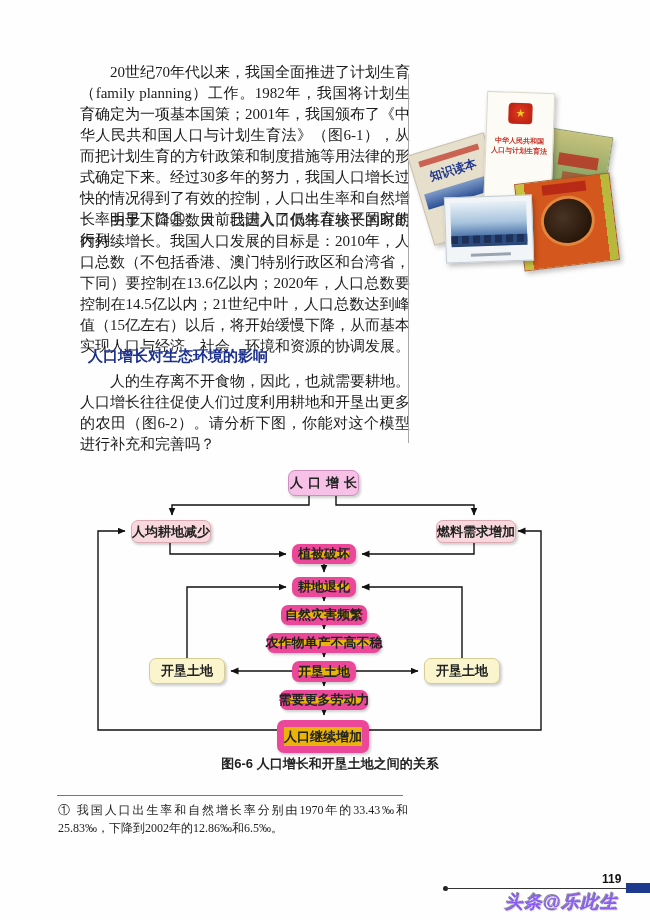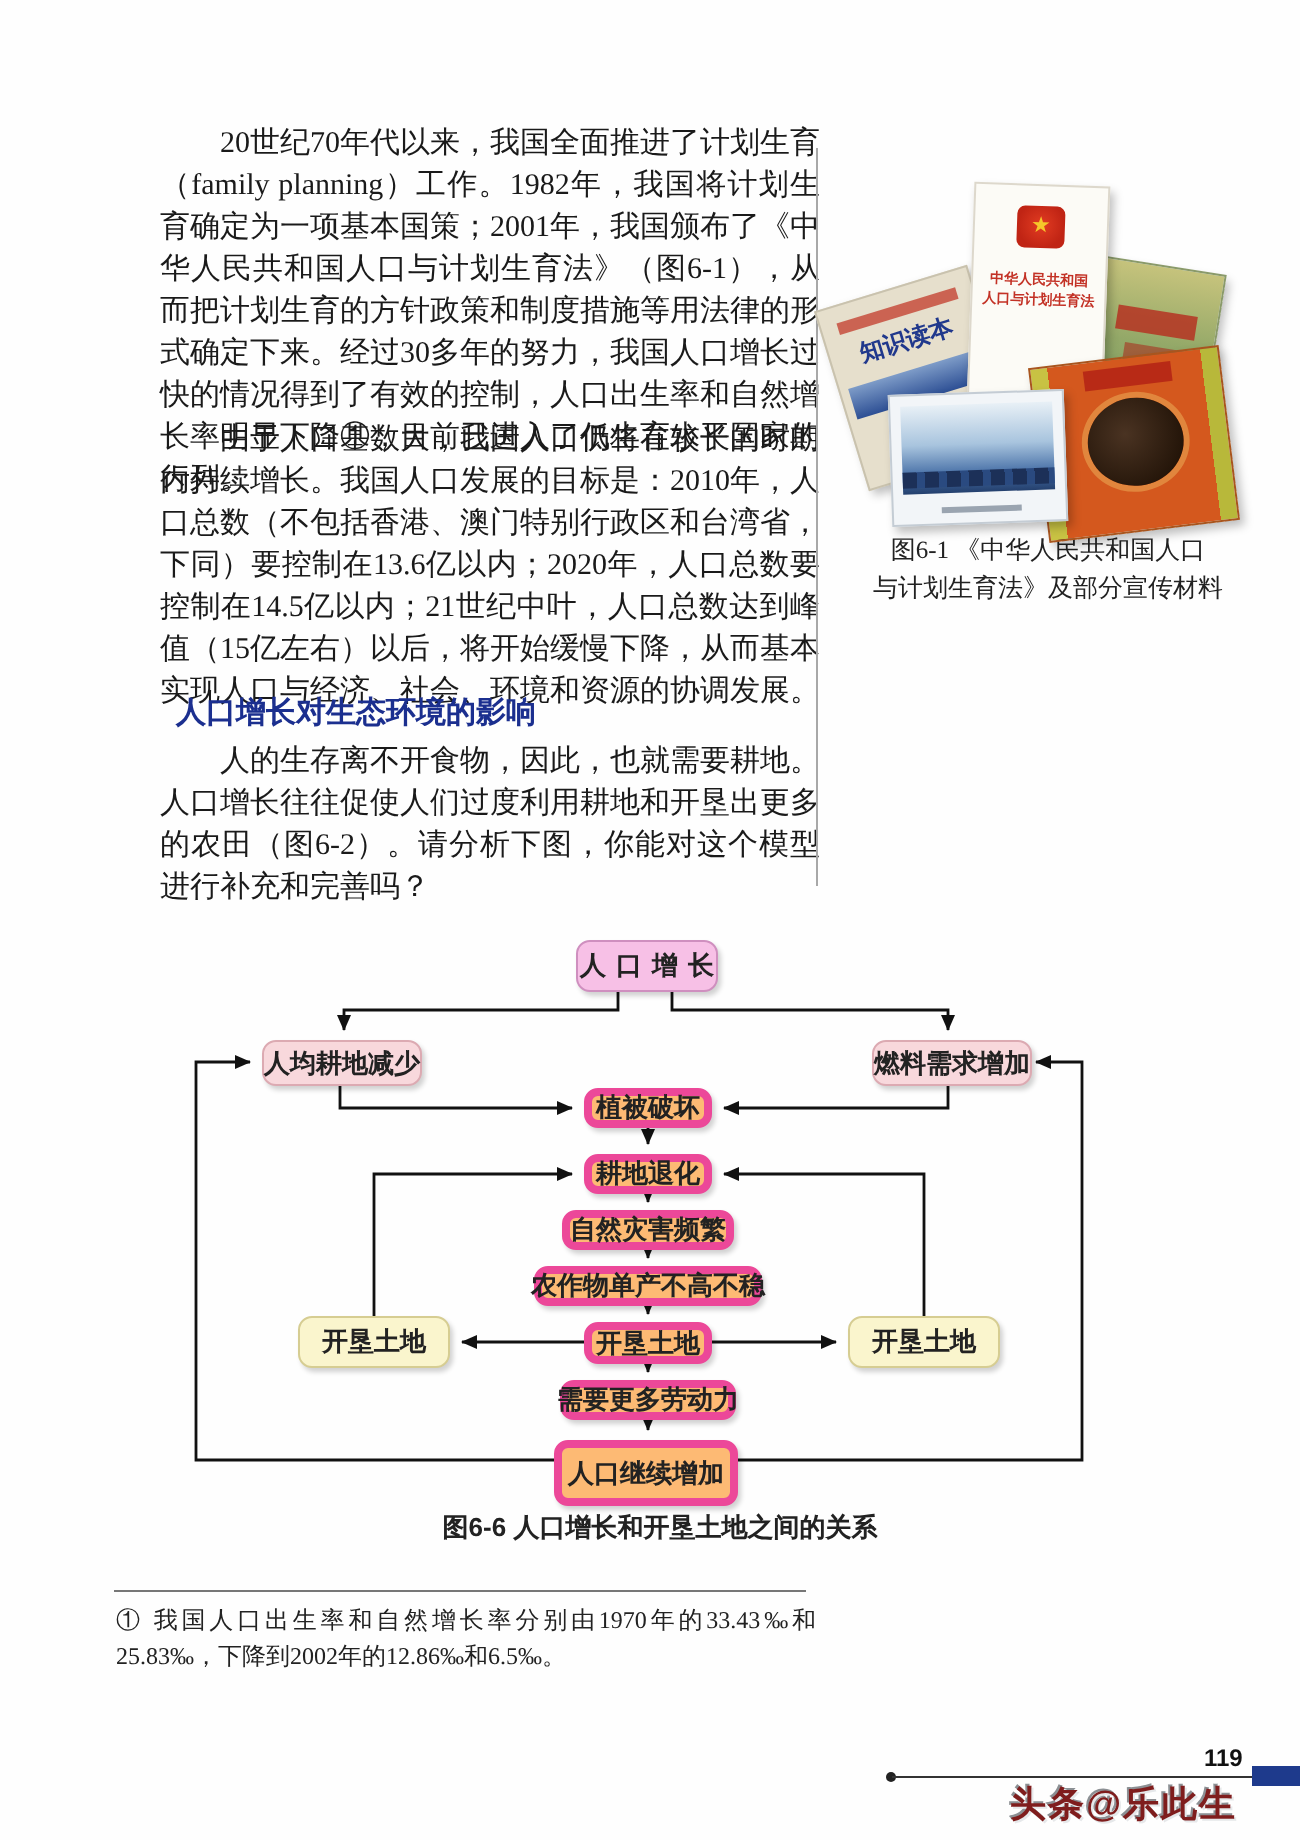--- a/index.html
+++ b/index.html
@@ -99,21 +99,21 @@
   .fnode {
     position: absolute; z-index: 2;
     font-family: "Liberation Sans", "DejaVu Sans", sans-serif;
     font-size: 13px; font-weight: bold; color: #222;
     display: flex; align-items: center; justify-content: center;
     border-radius: 7px; box-shadow: 1.5px 2px 2.5px rgba(0,0,0,.18);
     white-space: nowrap;
   }
   .n-pink-top  { background: #f7c0e6; border: 1px solid #cf8fbf; letter-spacing: 5px; padding-left: 5px; }
   .n-pink      { background: #f8d8dc; border: 1px solid #dcaab2; }
-  .n-cyan      { background: #fdba74; border: 4px solid #ec4899; }
+  .n-cyan      { background: #eab308; border: 7px solid #ec4899; }
   .n-yellow    { background: #faf5cd; border: 1px solid #d6cd92; }
 
   .fig2-caption {
     position: absolute; left: 60px; top: 755px; width: 540px;
     font-family: "Liberation Sans", "DejaVu Sans", sans-serif;
     font-size: 13px; font-weight: bold; text-align: center; color: #222;
   }
 
   
   .footnote-rule { position: absolute; left: 57px; top: 795px; width: 346px; height: 1px; background: #777; }
@@ -130,22 +130,23 @@
     font-family: "Liberation Sans", sans-serif; font-size: 10.5px; color: #444; letter-spacing: 1px;
   }
   .footer-page {
     position: absolute; left: 602px; top: 872px;
     font-family: "Liberation Sans", sans-serif; font-size: 12px; font-weight: bold; color: #111;
   }
   .footer-bar { position: absolute; left: 626px; top: 883px; width: 24px; height: 10px; background: #1e3a8c; }
   .watermark {
     position: absolute; left: 505px; top: 890px; z-index: 6;
     font-family: "Liberation Sans", sans-serif; font-size: 18px; font-weight: bold;
-    color: #7f1d1d; letter-spacing: 1px;
+    color: #8b5cf6; letter-spacing: 1px;
     text-shadow: 1px 1px 0 #e6e8ea, -1px -1px 0 #8c9094;
+    font-style: italic;
   }
 </style>
 </head>
 <body>
 
 <div class="page">
 
   <p class="para p1">20世纪70年代以来，我国全面推进了计划生育（family planning）工作。1982年，我国将计划生育确定为一项基本国策；2001年，我国颁布了《中华人民共和国人口与计划生育法》（图6-1），从而把计划生育的方针政策和制度措施等用法律的形式确定下来。经过30多年的努力，我国人口增长过快的情况得到了有效的控制，人口出生率和自然增长率明显下降①，目前已进入了低生育水平国家的行列。</p>
   <p class="para p2">由于人口基数大，我国人口仍将在较长的时期内持续增长。我国人口发展的目标是：2010年，人口总数（不包括香港、澳门特别行政区和台湾省，下同）要控制在13.6亿以内；2020年，人口总数要控制在14.5亿以内；21世纪中叶，人口总数达到峰值（15亿左右）以后，将开始缓慢下降，从而基本实现人口与经济、社会、环境和资源的协调发展。</p>
   <h2 class="section-heading">人口增长对生态环境的影响</h2>
@@ -171,24 +172,20 @@
     </div>
     <div class="book book-orange">
       <div class="red-title"></div>
       <div class="circle"></div>
     </div>
     <div class="book book-blue">
       <div class="scene"></div>
       <div class="silhouette"></div>
       <div class="caption-line"></div>
     </div>
-  </div>
-  <div class="fig1-caption">
-    <div>图6-1 《中华人民共和国人口</div>
-    <div>与计划生育法》及部分宣传材料</div>
   </div>
 
   <svg class="flowchart-svg" width="650" height="920" viewBox="0 0 650 920">
     <defs>
       <marker id="arr" markerWidth="9" markerHeight="8" refX="7.5" refY="3.5" orient="auto" markerUnits="userSpaceOnUse">
         <path d="M0,0 L8,3.5 L0,7 Z" fill="#111"></path>
       </marker>
     </defs>
     <g stroke="#111" stroke-width="1.4" fill="none">
       <path d="M309,496 L309,505 L172,505 L172,515" marker-end="url(#arr)"></path>

